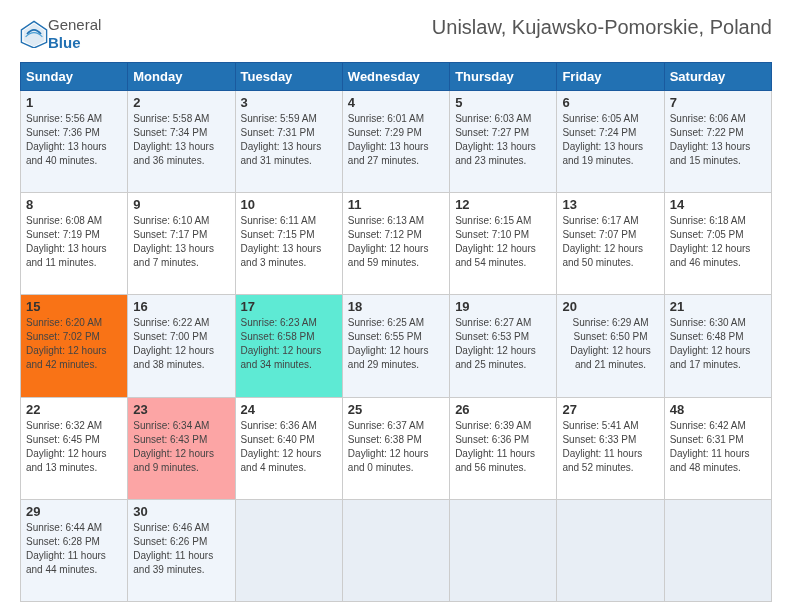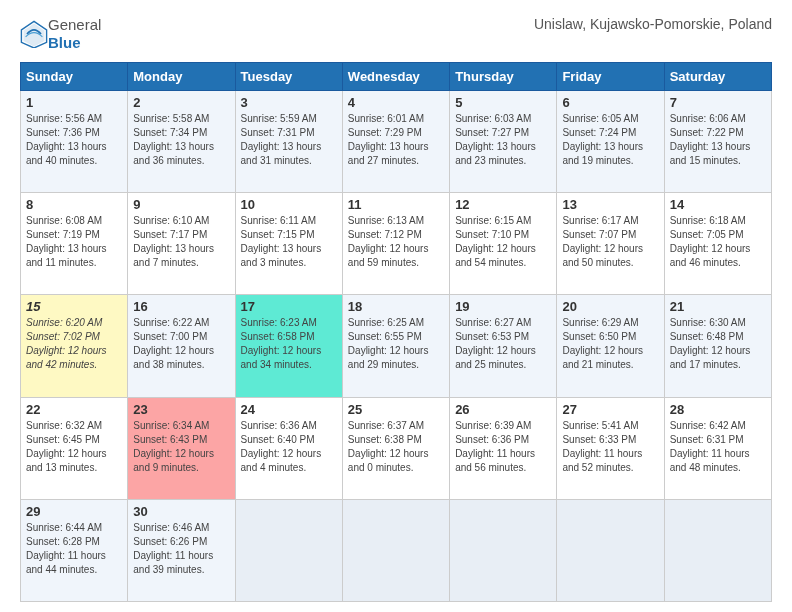--- a/index.html
+++ b/index.html
@@ -41,21 +41,21 @@
     .title-block {
       text-align: right;
     }
     .month-year {
       font-size: 36px;
       font-weight: bold;
       color: #333;
       line-height: 1.1;
     }
     .location {
-      font-size: 14px;
+      font-size: 20px;
       color: #555;
     }
     .calendar {
       flex: 1;
       border: 1px solid #0369a1;
       border-collapse: collapse;
       width: 100%;
       table-layout: fixed;
     }
     .calendar th {
@@ -223,21 +223,21 @@
           </td>
           <td style="background: rgb(255, 255, 255);">
             <span class="day-num">14</span>
             <div class="day-info" style="white-space: pre-line;">Sunrise: 6:18 AM
 Sunset: 7:05 PM
 Daylight: 12 hours
 and 46 minutes.</div>
           </td>
         </tr>
         <tr>
-          <td style="background: #fef9c3; font-style: italic;">
+          <td style="background: #f97316;">
             <span class="day-num">15</span>
             <div class="day-info" style="white-space: pre-line;">Sunrise: 6:20 AM
 Sunset: 7:02 PM
 Daylight: 12 hours
 and 42 minutes.</div>
           </td>
           <td style="background: rgb(240, 245, 251);">
             <span class="day-num">16</span>
             <div class="day-info" style="white-space: pre-line;">Sunrise: 6:22 AM
 Sunset: 7:00 PM
@@ -260,21 +260,21 @@
           </td>
           <td style="background: rgb(240, 245, 251);">
             <span class="day-num">19</span>
             <div class="day-info" style="white-space: pre-line;">Sunrise: 6:27 AM
 Sunset: 6:53 PM
 Daylight: 12 hours
 and 25 minutes.</div>
           </td>
           <td style="background: rgb(240, 245, 251);">
             <span class="day-num">20</span>
-            <div class="day-info" style="white-space: pre-line;">Sunrise: 6:29 AM
+            <div class="day-info" style="white-space: pre-line; text-align: center;">Sunrise: 6:29 AM
 Sunset: 6:50 PM
 Daylight: 12 hours
 and 21 minutes.</div>
           </td>
           <td style="background: rgb(240, 245, 251);">
             <span class="day-num">21</span>
             <div class="day-info" style="white-space: pre-line;">Sunrise: 6:30 AM
 Sunset: 6:48 PM
 Daylight: 12 hours
 and 17 minutes.</div>
@@ -317,21 +317,21 @@
 and 56 minutes.</div>
           </td>
           <td style="background: rgb(255, 255, 255);">
             <span class="day-num">27</span>
             <div class="day-info" style="white-space: pre-line;">Sunrise: 5:41 AM
 Sunset: 6:33 PM
 Daylight: 11 hours
 and 52 minutes.</div>
           </td>
           <td style="background: rgb(255, 255, 255);">
-            <span class="day-num">28</span>
+            <span class="day-num">48</span>
             <div class="day-info" style="white-space: pre-line;">Sunrise: 6:42 AM
 Sunset: 6:31 PM
 Daylight: 11 hours
 and 48 minutes.</div>
           </td>
         </tr>
         <tr>
           <td style="background: rgb(240, 245, 251);">
             <span class="day-num">29</span>
             <div class="day-info" style="white-space: pre-line;">Sunrise: 6:44 AM

